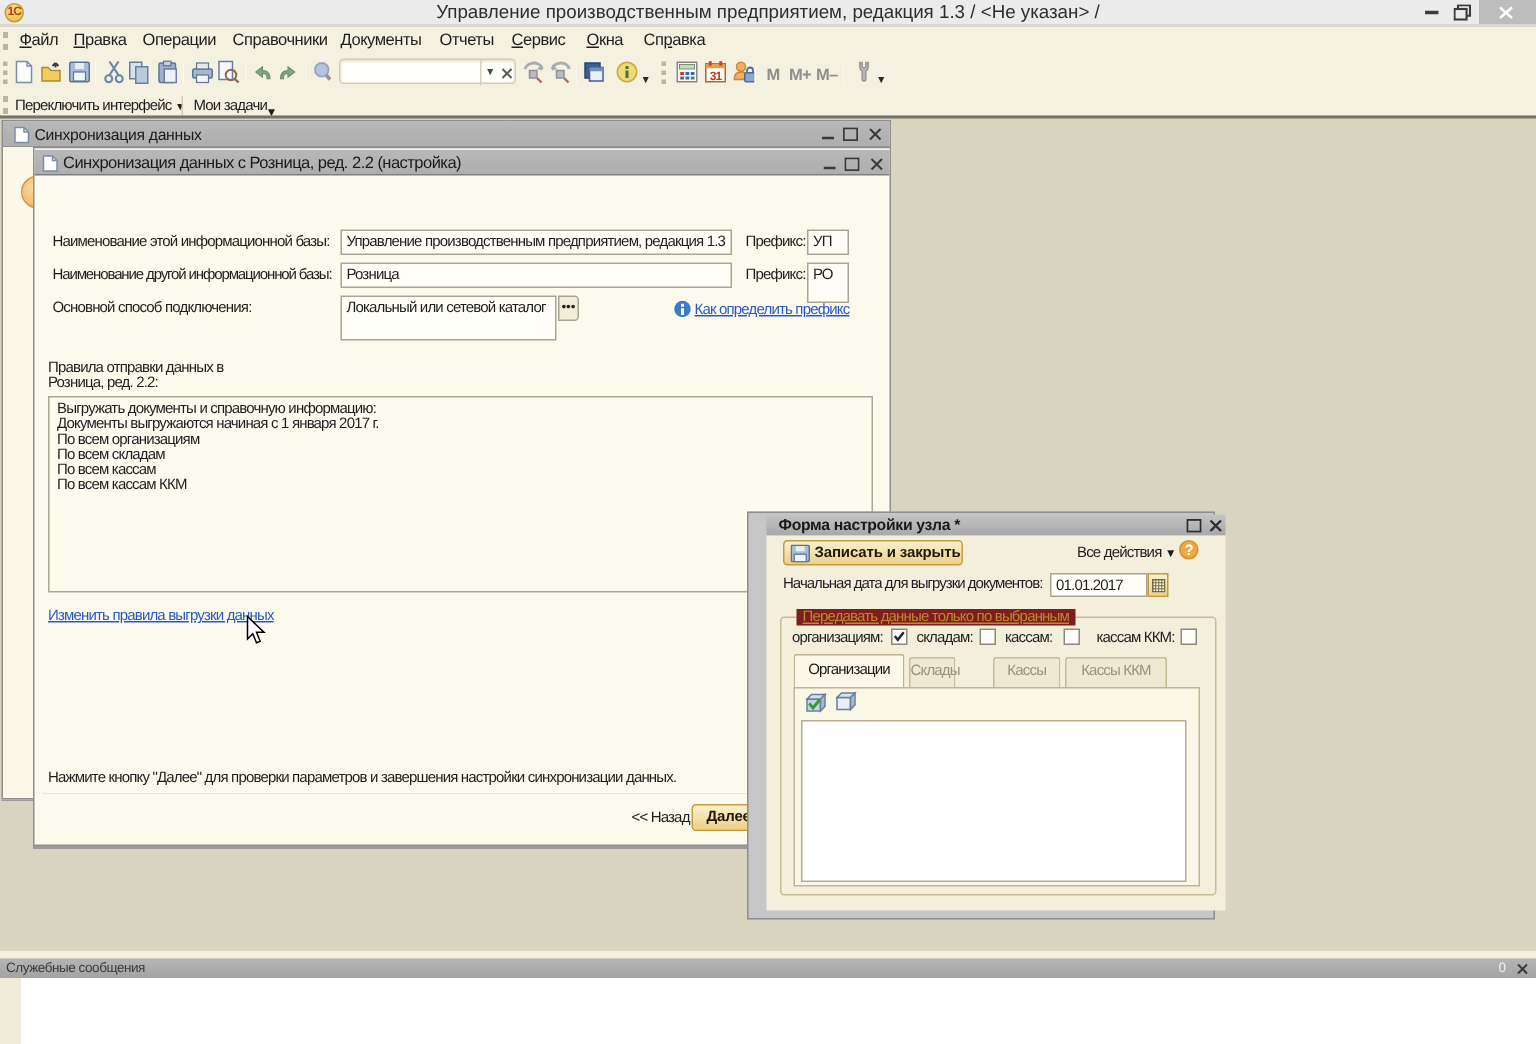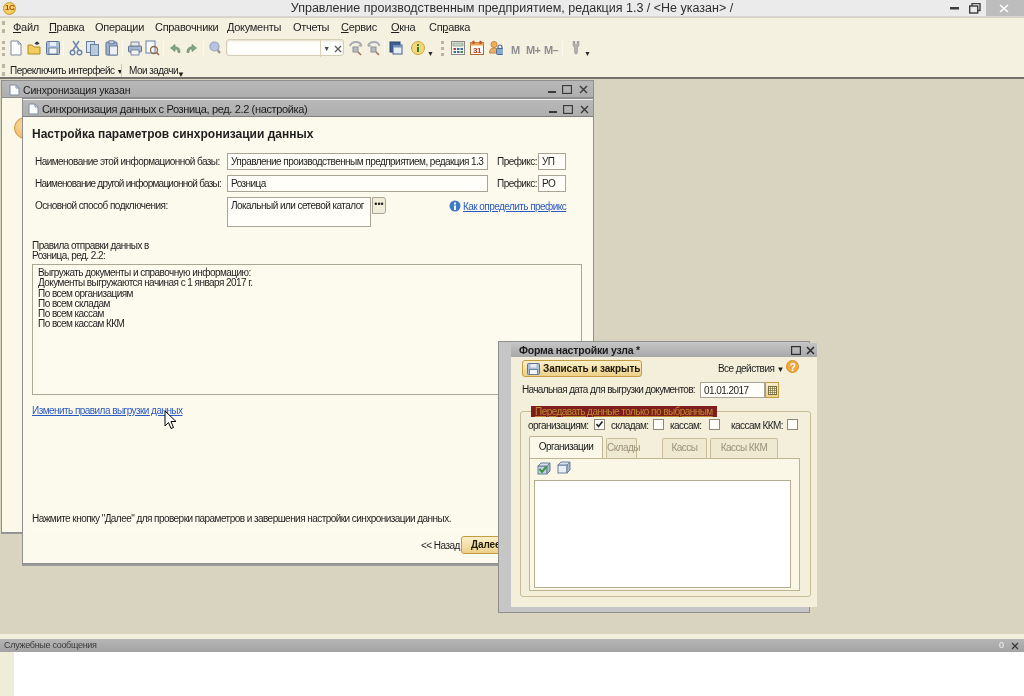--- a/index.html
+++ b/index.html
@@ -195,21 +195,21 @@
 <div class="abs" style="left:129px;top:65px;font-size:10px;color:#1E1E1E;">Мои задачи</div>
 <div class="abs" style="left:177px;top:70px;font-size:8px;color:#1E1E1E;">▼</div>
 <div class="abs" id="mdiline"></div>
 
 <div class="abs" id="win1">
   <div class="wtitle" style="height:17px;border-bottom:1px solid #8F8F8F;">
     <svg style="position:absolute;left:7px;top:3px" width="11" height="12">
         <path d="M1 1h6l3 3v7H1z" fill="#FDFDFD" stroke="#7C8DA6"></path>
         <path d="M7 1v3h3" fill="none" stroke="#7C8DA6"></path>
       </svg>
-    <span style="position:absolute;left:21px;top:3px;font-size:10.5px;letter-spacing:-0.2px;color:#1A1A1A;">Синхронизация указан</span>
+    <span style="position:absolute;left:21px;top:3px;font-size:10.5px;letter-spacing:-0.2px;color:#1A1A1A;">Синхронизация данных</span>
     <svg style="position:absolute;left:546px;top:10px" width="9" height="2">
         <rect width="8" height="2" fill="#3A3A3A"></rect>
       </svg>
     <svg style="position:absolute;left:560px;top:4px" width="10" height="9">
         <rect x="0.5" y="0.5" width="9" height="8" fill="none" stroke="#3A3A3A" stroke-width="1.3"></rect>
       </svg>
     <svg style="position:absolute;left:577px;top:4px" width="9" height="9">
         <path d="M1 1 L8 8 M8 1 L1 8" stroke="#3A3A3A" stroke-width="1.4"></path>
       </svg>
   </div>
@@ -227,29 +227,28 @@
         <rect width="8" height="2" fill="#3A3A3A"></rect>
       </svg>
     <svg style="position:absolute;left:540px;top:5px" width="10" height="9">
         <rect x="0.5" y="0.5" width="9" height="8" fill="none" stroke="#3A3A3A" stroke-width="1.3"></rect>
       </svg>
     <svg style="position:absolute;left:557px;top:5px" width="9" height="9">
         <path d="M1 1 L8 8 M8 1 L1 8" stroke="#3A3A3A" stroke-width="1.4"></path>
       </svg>
   </div>
   <div id="win2c" style="position:absolute;left:0;top:19px;width:570px;height:446px;">
-    <div class="label" style="left:9px;top:9px;font-size:12px;letter-spacing:0;font-weight:bold;">Настройка параметров синхронизации данных</div>
     <div class="label" style="left:12px;top:38px;">Наименование этой информационной базы:</div>
     <div class="inp" style="left:204px;top:35px;width:261px;height:17px;">Управление производственным предприятием, редакция 1.3</div>
     <div class="label" style="left:474px;top:38px;">Префикс:</div>
     <div class="inp" style="left:515px;top:35px;width:28px;height:17px;">УП</div>
     <div class="label" style="left:12px;top:60px;letter-spacing:-0.75px;">Наименование другой информационной базы:</div>
     <div class="inp" style="left:204px;top:57px;width:261px;height:17px;">Розница</div>
     <div class="label" style="left:474px;top:60px;">Префикс:</div>
-    <div class="inp" style="left:515px;top:57px;width:28px;height:17px;">РО</div>
+    <div class="inp" style="left:515px;top:57px;width:28px;height:27px;">РО</div>
     <div class="label" style="left:12px;top:82px;">Основной способ подключения:</div>
     <div class="inp" style="left:204px;top:79px;width:144px;height:30px;">Локальный или сетевой каталог</div>
     <div style="position:absolute;left:349px;top:79px;width:14px;height:17px;background:#F0EDD8;border:1px solid #A9A494;border-radius:0 3px 3px 0;font-size:9px;letter-spacing:0;color:#222;text-align:center;line-height:13px;">•••</div>
     <svg style="position:absolute;left:426px;top:82px" width="12" height="12">
         <circle cx="6" cy="6" r="5.5" fill="#3D7BC8"></circle>
         <rect x="5" y="2.5" width="2" height="2" fill="#fff"></rect>
         <rect x="5" y="5.5" width="2" height="4.5" fill="#fff"></rect>
       </svg>
     <div class="link" style="left:440px;top:83px;">Как определить префикс</div>
     <div class="label" style="left:9px;top:122px;">Правила отправки данных в</div>

